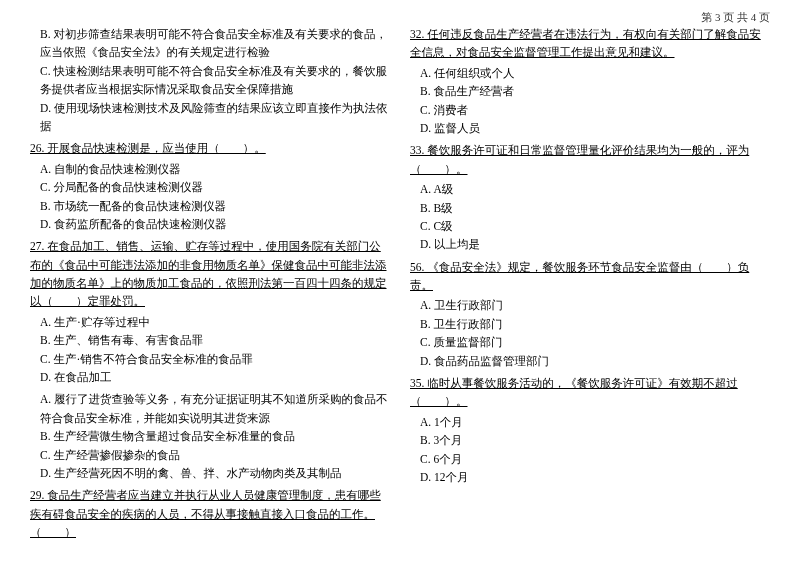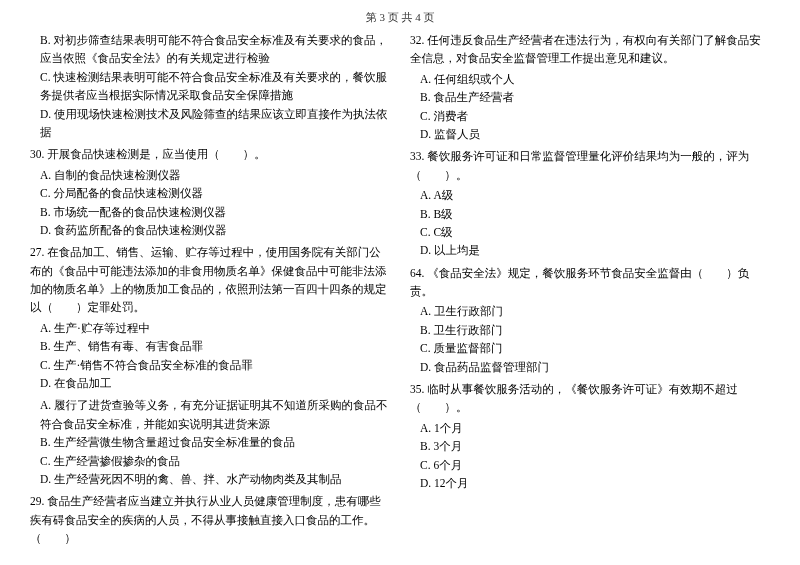--- a/index.html
+++ b/index.html
@@ -15,38 +15,38 @@
       width: 800px;
       min-height: 565px;
       overflow: hidden;
     }
     .page {
       width: 800px;
       padding: 10px 30px;
       position: relative;
     }
     .page-header {
-      text-align: center;
+      text-align: right;
       font-size: 11px;
-      margin-bottom: 6px;
       color: #333;
     }
     .content {
       column-count: 2;
       column-gap: 20px;
       font-size: 11.5px;
       line-height: 1.6;
     }
     .question-block {
       break-inside: avoid;
       margin-bottom: 4px;
     }
     .question-text {
       text-indent: 0;
       margin-bottom: 2px;
+      text-decoration: underline;
     }
     .option {
       padding-left: 10px;
     }
   </style>
 </head>
 <body>
 
 <div class="page">
   <div class="page-header">第 3 页 共 4 页</div>
@@ -54,21 +54,21 @@
 
     <div class="column-left">
 
       <div class="question-block">
         <div class="option">B. 对初步筛查结果表明可能不符合食品安全标准及有关要求的食品，应当依照《食品安全法》的有关规定进行检验</div>
         <div class="option">C. 快速检测结果表明可能不符合食品安全标准及有关要求的，餐饮服务提供者应当根据实际情况采取食品安全保障措施</div>
         <div class="option">D. 使用现场快速检测技术及风险筛查的结果应该立即直接作为执法依据</div>
       </div>
 
       <div class="question-block">
-        <div class="question-text">30. 开展食品快速检测是，应当使用（　　）。</div>
+        <div class="question-text">26. 开展食品快速检测是，应当使用（　　）。</div>
         <div class="option">A. 自制的食品快速检测仪器</div>
         <div class="option">C. 分局配备的食品快速检测仪器</div>
         <div class="option">B. 市场统一配备的食品快速检测仪器</div>
         <div class="option">D. 食药监所配备的食品快速检测仪器</div>
       </div>
 
       <div class="question-block">
         <div class="question-text">27. 在食品加工、销售、运输、贮存等过程中，使用国务院有关部门公布的《食品中可能违法添加的非食用物质名单》保健食品中可能非法添加的物质名单》上的物质加工食品的，依照刑法第一百四十四条的规定以（　　）定罪处罚。</div>
         <div class="option">A. 生产·贮存等过程中</div>
         <div class="option">B. 生产、销售有毒、有害食品罪</div>
@@ -103,21 +103,21 @@
 
       <div class="question-block">
         <div class="question-text">33. 餐饮服务许可证和日常监督管理量化评价结果均为一般的，评为（　　）。</div>
         <div class="option">A. A级</div>
         <div class="option">B. B级</div>
         <div class="option">C. C级</div>
         <div class="option">D. 以上均是</div>
       </div>
 
       <div class="question-block">
-        <div class="question-text">64. 《食品安全法》规定，餐饮服务环节食品安全监督由（　　）负责。</div>
+        <div class="question-text">56. 《食品安全法》规定，餐饮服务环节食品安全监督由（　　）负责。</div>
         <div class="option">A. 卫生行政部门</div>
         <div class="option">B. 卫生行政部门</div>
         <div class="option">C. 质量监督部门</div>
         <div class="option">D. 食品药品监督管理部门</div>
       </div>
 
       <div class="question-block">
         <div class="question-text">35. 临时从事餐饮服务活动的，《餐饮服务许可证》有效期不超过（　　）。</div>
         <div class="option">A. 1个月</div>
         <div class="option">B. 3个月</div>

